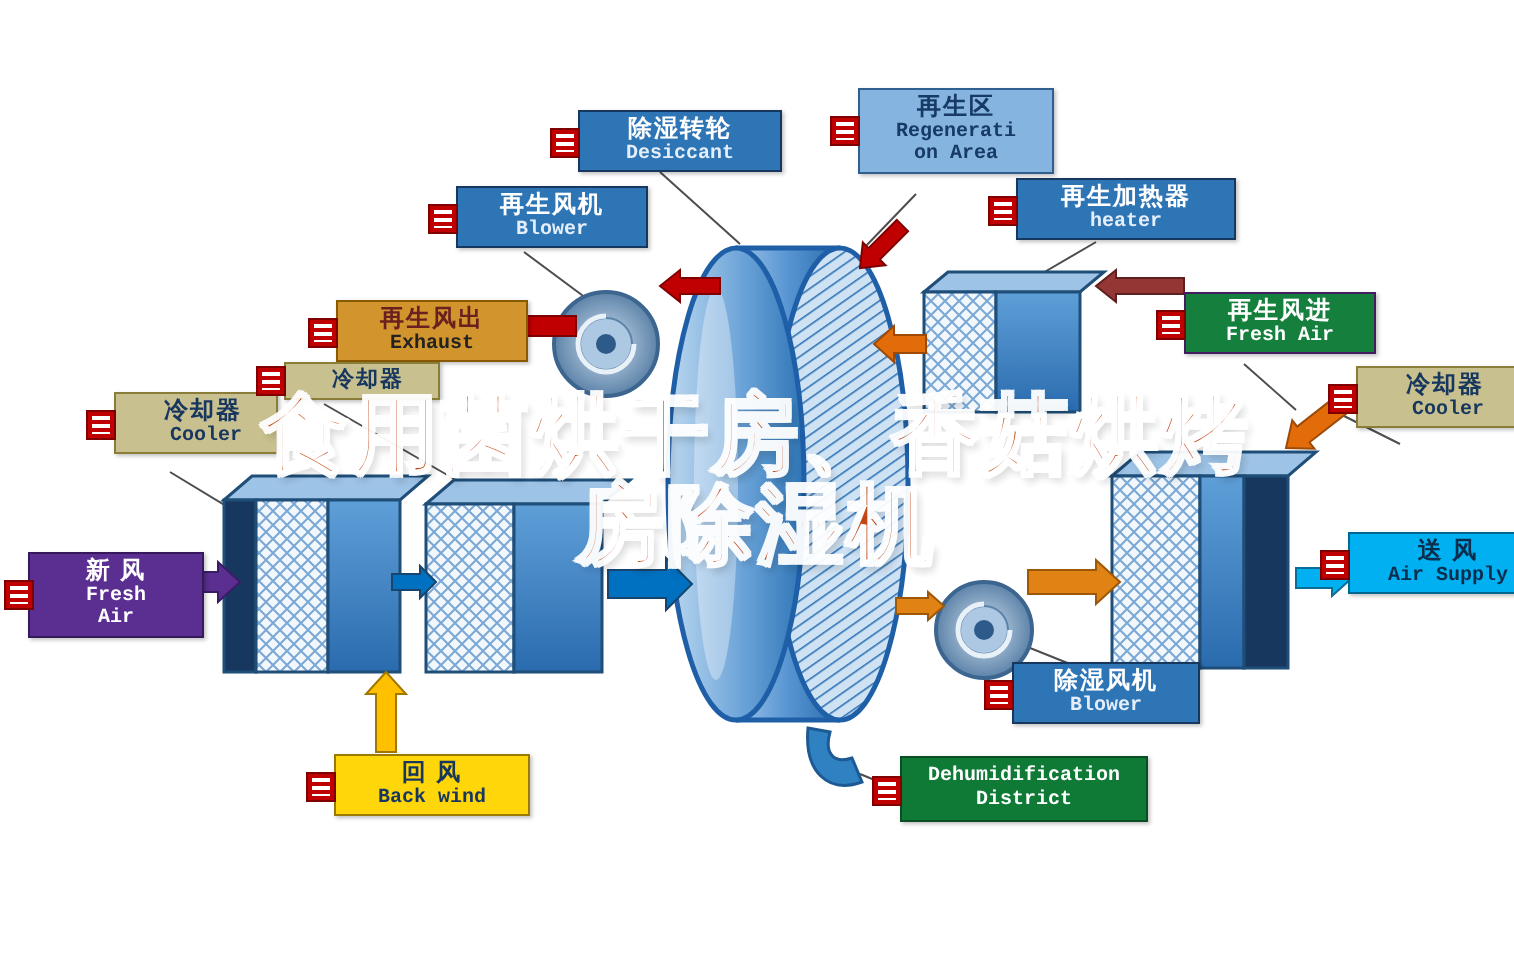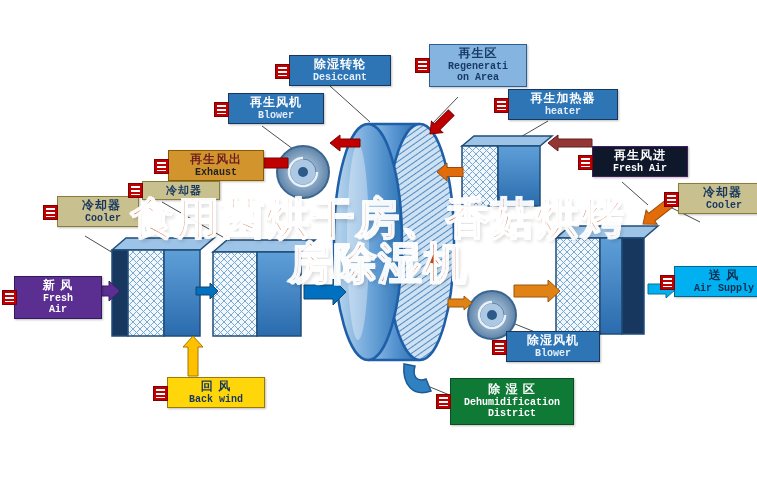--- a/index.html
+++ b/index.html
@@ -11,21 +11,21 @@
   
   .lbl{
     position:absolute;z-index:3;border:1px solid #333;text-align:center;
     padding:2px 17px;box-shadow:1px 1px 2px rgba(0,0,0,.25);line-height:1.15;
   }
   .lbl .zh{display:block;font-size:12px;font-weight:bold;letter-spacing:1px;}
   .lbl .en{display:block;font-size:10px;font-weight:bold;overflow-wrap:anywhere;font-family:Liberation Mono, monospace;}
   .blue   {background:#2e75b6;border-color:#17375e;} .blue .zh{color:#fff} .blue .en{color:#e4eefb}
   .lblue  {background:#85b4e0;border-color:#2e5f8f;} .lblue .zh,.lblue .en{color:#173a66}
   .purple {background:#5b2f91;border-color:#35195c;} .purple .zh,.purple .en{color:#fff}
-  .violet {background:#0f172a;border-color:#431d60;} .violet .zh,.violet .en{color:#fff}
+  .violet {background:#15803d;border-color:#431d60;} .violet .zh,.violet .en{color:#fff}
   .khaki  {background:#c9c08f;border-color:#8a7d3a;text-align:right;} .khaki .zh,.khaki .en{color:#17375e}
   .yellow {background:#ffd60a;border-color:#9c7a00;} .yellow .zh,.yellow .en{color:#17375e}
   .orange {background:#d2952e;border-color:#8a5a00;text-align:center;} .orange .zh{color:#6b1f1f}.orange .en{color:#222}
   .cyan   {background:#00b0f0;border-color:#00688f;} .cyan .zh,.cyan .en{color:#0b2e4f}
   .green  {background:#0e7a36;border-color:#0a4f23;} .green .zh,.green .en{color:#fff}
   
   .tag{
     position:absolute;left:-15px;top:50%;margin-top:-7px;width:13px;height:13px;
     background:#c00000;border:1px solid #7f0000;
   }
@@ -243,21 +243,20 @@
   </div>
 
   <div class="lbl blue" style="left:506px;top:331px;width:58px">
     <span class="tag"></span>
     <span class="zh">除湿风机</span>
     <span class="en">Blower</span>
   </div>
 
   <div class="lbl green" style="left:450px;top:378px;width:116px;padding:4px 3px">
     <span class="tag"></span>
-    <span class="zh">除 湿 区</span>
     <span class="en">Dehumidification District</span>
   </div>
 
   <div id="watermark">
     <span class="wline">食用菌烘干房、香菇烘烤</span>
     <span class="wline">房除湿机</span>
   </div>
 
 </div>
 

